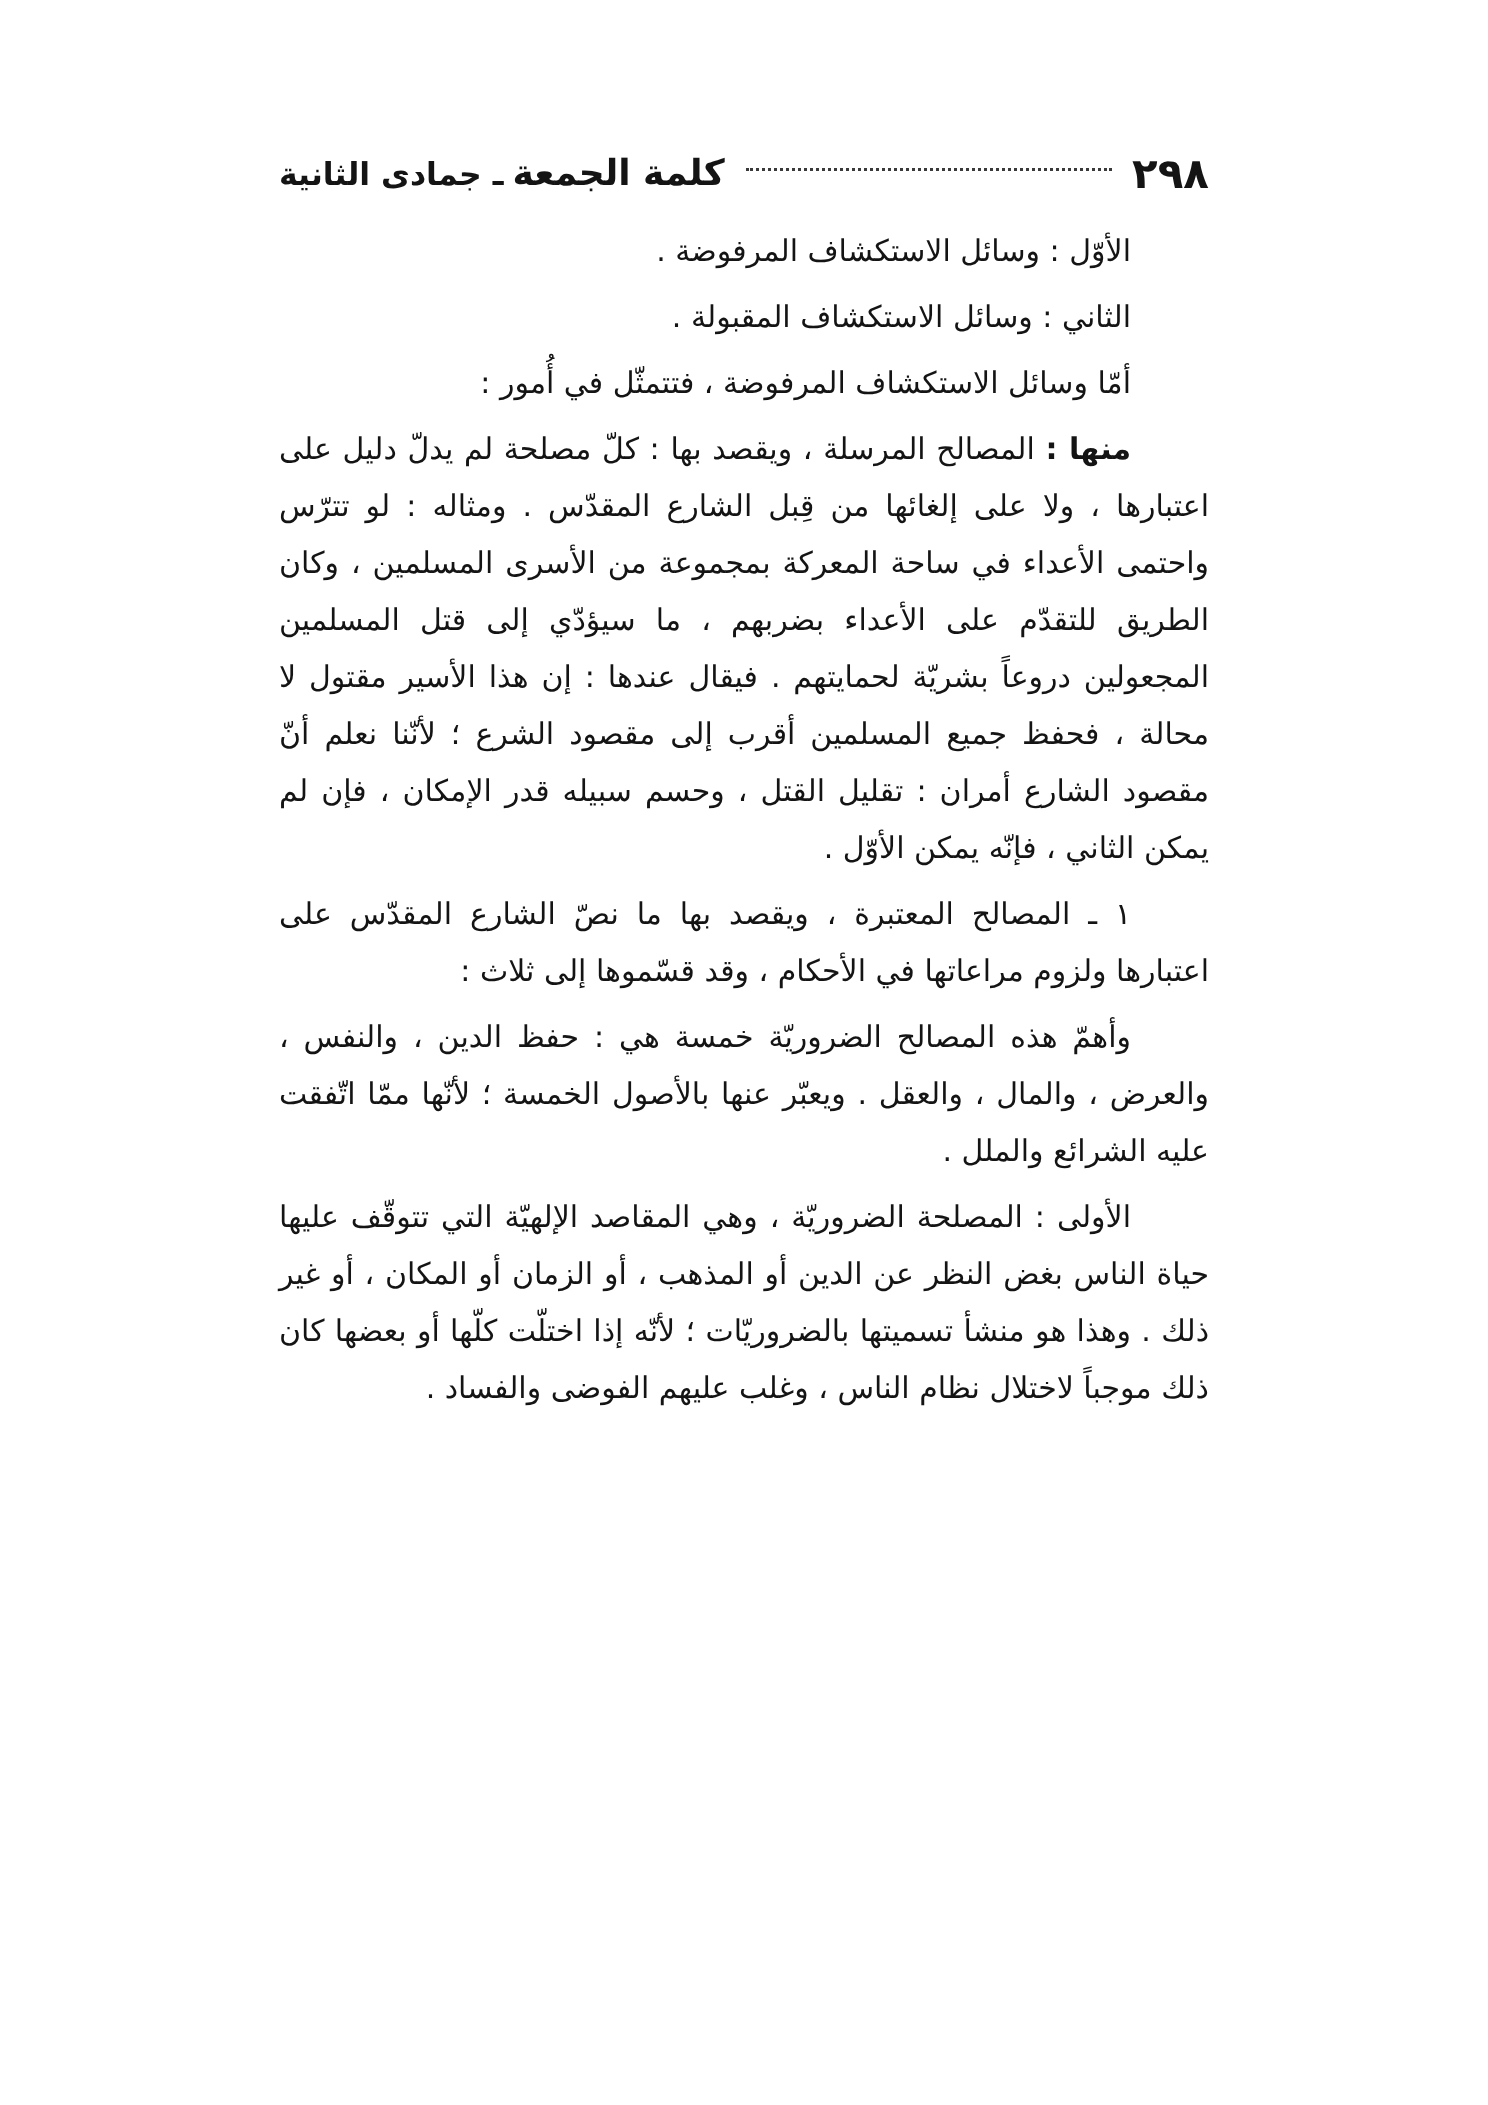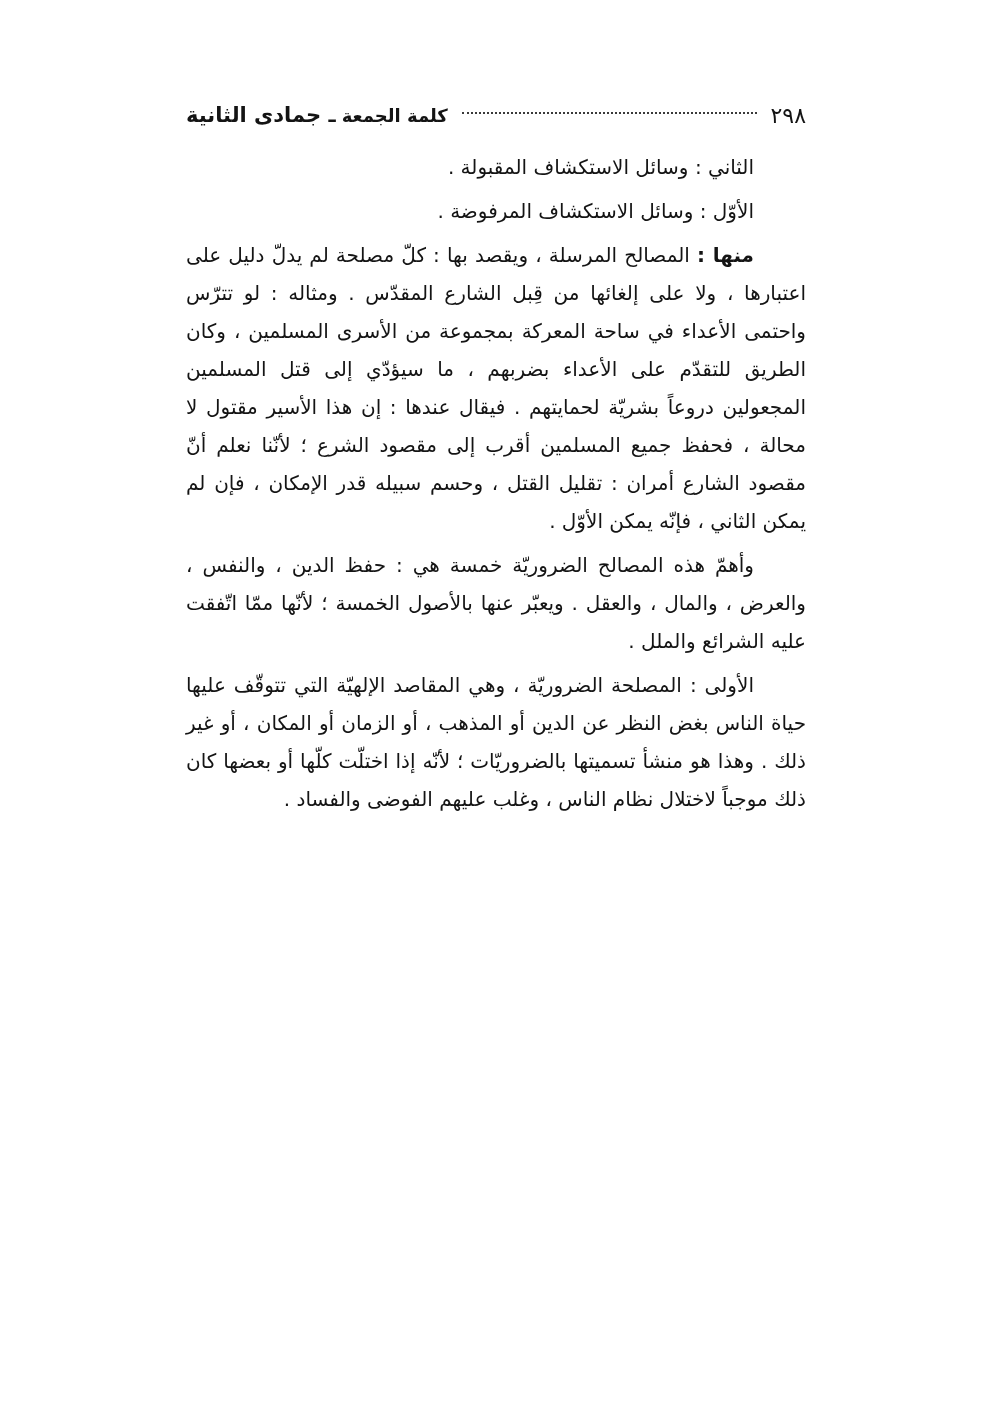--- a/index.html
+++ b/index.html
@@ -22,40 +22,40 @@
     position: absolute;
     top: 98px;
     right: 186px;
     left: 186px;
     height: 34px;
     display: flex;
     direction: rtl;
     align-items: center;
   }
   .page-number {
-    font-size: 22px;
-    font-weight: normal;
+    font-size: 28px;
+    font-weight: bold;
     white-space: nowrap;
     letter-spacing: 1px;
   }
   .leader {
     flex: 1;
     height: 0;
     border-bottom: 2px dotted #3a3a3a;
     margin: 0 14px;
     transform: translateY(-2px);
   }
   .title-group {
     display: flex;
     direction: rtl;
     align-items: baseline;
     white-space: nowrap;
   }
   .book-logo {
-    font-size: 18px;
+    font-size: 24px;
     font-weight: bold;
     letter-spacing: -1px;
   }
   .section-name {
     font-size: 21px;
     font-weight: bold;
     margin-right: 6px;
     text-align: center;
   }
   
@@ -85,20 +85,22 @@
   <div class="header">
     <span class="page-number">٢٩٨</span>
     <span class="leader"></span>
     <span class="title-group">
       <span class="book-logo">كلمة الجمعة</span>
       <span class="section-name">ـ جمادى الثانية</span>
     </span>
   </div>
 
   <div class="body-text">
+    <p>الأوّل : وسائل الاستكشاف المرفوضة .</p>
     <p>الثاني : وسائل الاستكشاف المقبولة .</p>
-    <p>الأوّل : وسائل الاستكشاف المرفوضة .</p>
+    <p>أمّا وسائل الاستكشاف المرفوضة ، فتتمثّل في أُمور :</p>
     <p><b class="lead">منها :</b><span> المصالح المرسلة ، ويقصد بها : كلّ مصلحة لم يدلّ دليل على اعتبارها ، ولا على إلغائها من قِبل الشارع المقدّس . ومثاله : لو تترّس واحتمى الأعداء في ساحة المعركة بمجموعة من الأسرى المسلمين ، وكان الطريق للتقدّم على الأعداء بضربهم ، ما سيؤدّي إلى قتل المسلمين المجعولين دروعاً بشريّة لحمايتهم . فيقال عندها : إن هذا الأسير مقتول لا محالة ، فحفظ جميع المسلمين أقرب إلى مقصود الشرع ؛ لأنّنا نعلم أنّ مقصود الشارع أمران : تقليل القتل ، وحسم سبيله قدر الإمكان ، فإن لم يمكن الثاني ، فإنّه يمكن الأوّل .</span></p>
+    <p>١ ـ المصالح المعتبرة ، ويقصد بها ما نصّ الشارع المقدّس على اعتبارها ولزوم مراعاتها في الأحكام ، وقد قسّموها إلى ثلاث :</p>
     <p>وأهمّ هذه المصالح الضروريّة خمسة هي : حفظ الدين ، والنفس ، والعرض ، والمال ، والعقل . ويعبّر عنها بالأصول الخمسة ؛ لأنّها ممّا اتّفقت عليه الشرائع والملل .</p>
     <p>الأولى : المصلحة الضروريّة ، وهي المقاصد الإلهيّة التي تتوقّف عليها حياة الناس بغض النظر عن الدين أو المذهب ، أو الزمان أو المكان ، أو غير ذلك . وهذا هو منشأ تسميتها بالضروريّات ؛ لأنّه إذا اختلّت كلّها أو بعضها كان ذلك موجباً لاختلال نظام الناس ، وغلب عليهم الفوضى والفساد .</p>
   </div>
 
 </div>
 
 </body></html>

